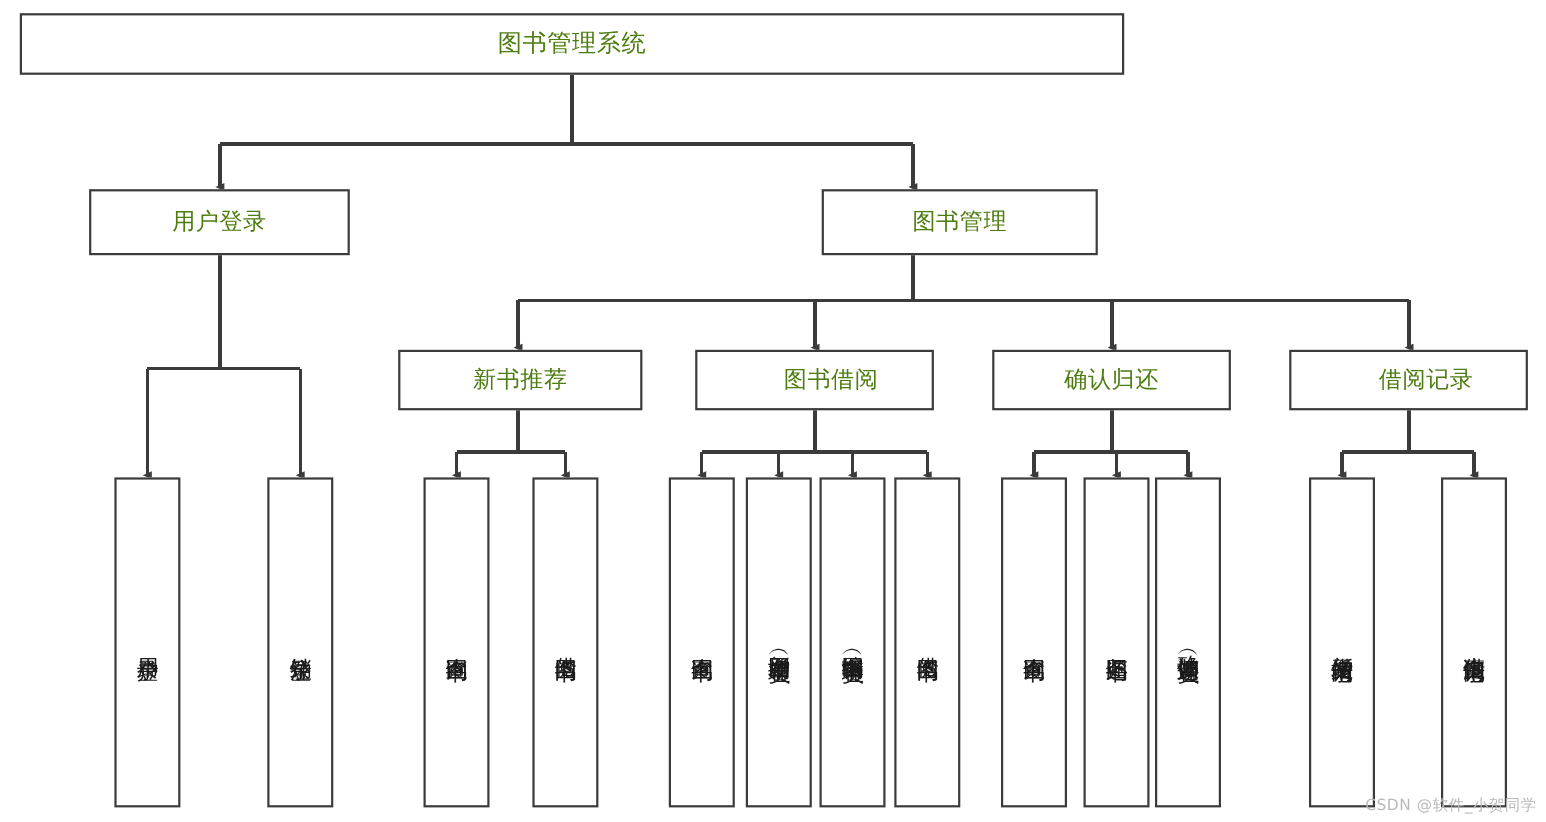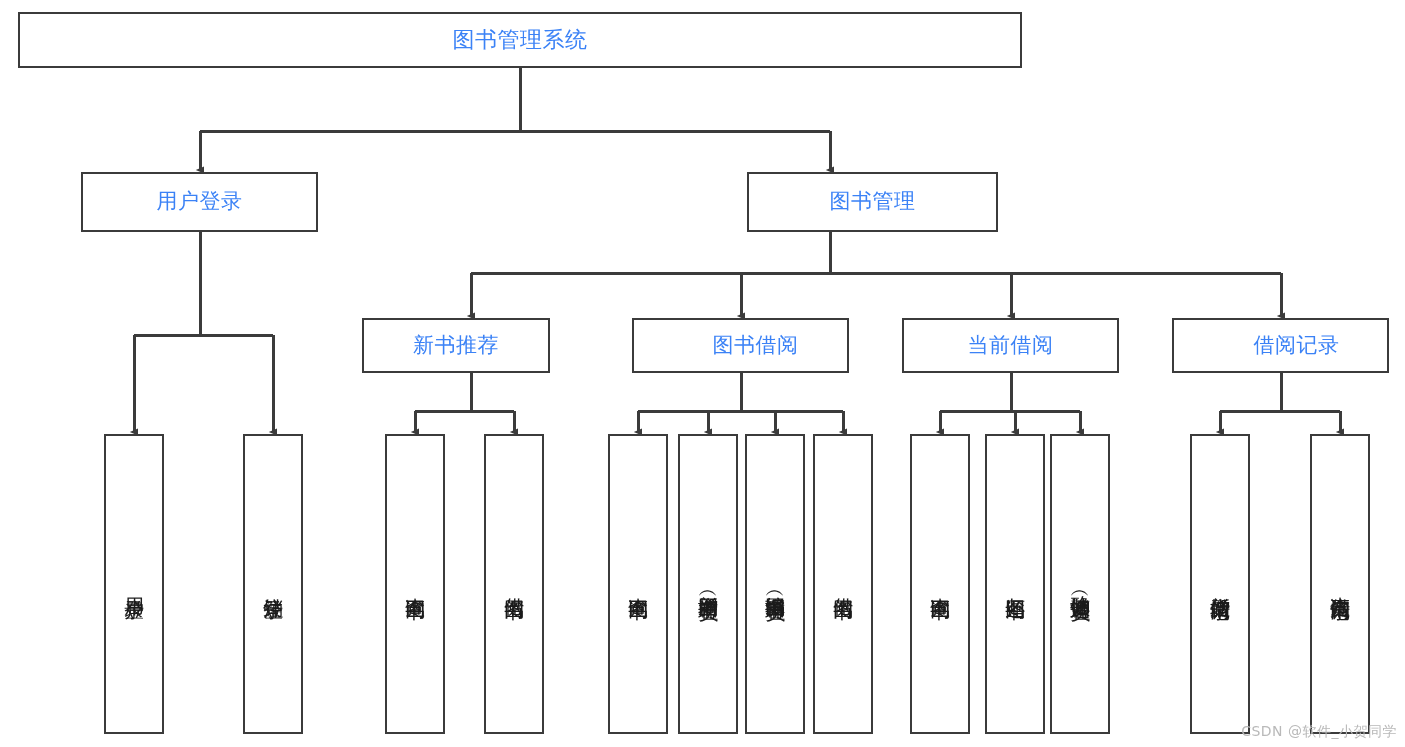--- a/index.html
+++ b/index.html
@@ -31,21 +31,21 @@
     box-sizing: border-box;
     border: 2px solid #3b3b3b;
     background: #ffffff;
     display: flex;
     align-items: center;
     justify-content: center;
     overflow: hidden;
   }
   .node-label-h {
     font-size: 21px;
-    color: #3b82f6;
+    color: #4d7c0f;
     line-height: 1.1;
     letter-spacing: 0.5px;
     white-space: nowrap;
     font-family: "DejaVu Sans", "Liberation Sans", sans-serif;
   }
   .node-box.root .node-label-h {
     font-size: 22px;
   }
   .node-box.vert {
     align-items: center;
@@ -125,28 +125,28 @@
     <span class="node-label-h">图书管理系统</span>
   </div>
 
   <div class="node-box l1" id="node-user-login" style="left: 81px; top: 172px; width: 237px; height: 60px;">
     <span class="node-label-h">用户登录</span>
   </div>
   <div class="node-box l1" id="node-book-manage" style="left: 747px; top: 172px; width: 251px; height: 60px;">
     <span class="node-label-h">图书管理</span>
   </div>
 
-  <div class="node-box l2" id="node-new-book-rec" style="left: 362px; top: 318px; width: 188px; height: 55px;">
+  <div class="node-box l2" id="node-new-book-rec" style="left: 362px; top: 318px; width: 222px; height: 55px;">
     <span class="node-label-h">新书推荐</span>
   </div>
   <div class="node-box l2" id="node-book-borrow" style="left: 632px; top: 318px; width: 217px; height: 55px; padding-left: 30px;">
     <span class="node-label-h">图书借阅</span>
   </div>
   <div class="node-box l2" id="node-current-borrow" style="left: 902px; top: 318px; width: 217px; height: 55px;">
-    <span class="node-label-h">当前借阅</span>
+    <span class="node-label-h">确认归还</span>
   </div>
   <div class="node-box l2" id="node-borrow-record" style="left: 1172px; top: 318px; width: 217px; height: 55px; padding-left: 32px;">
     <span class="node-label-h">借阅记录</span>
   </div>
 
   <div class="node-box vert" id="node-leaf-user-login" style="left: 104px; top: 434px; width: 60px; height: 300px;">
     <span class="node-label-v">用户登录</span>
   </div>
   <div class="node-box vert" id="node-leaf-user-logout" style="left: 243px; top: 434px; width: 60px; height: 300px;">
     <span class="node-label-v">注销登录</span>

